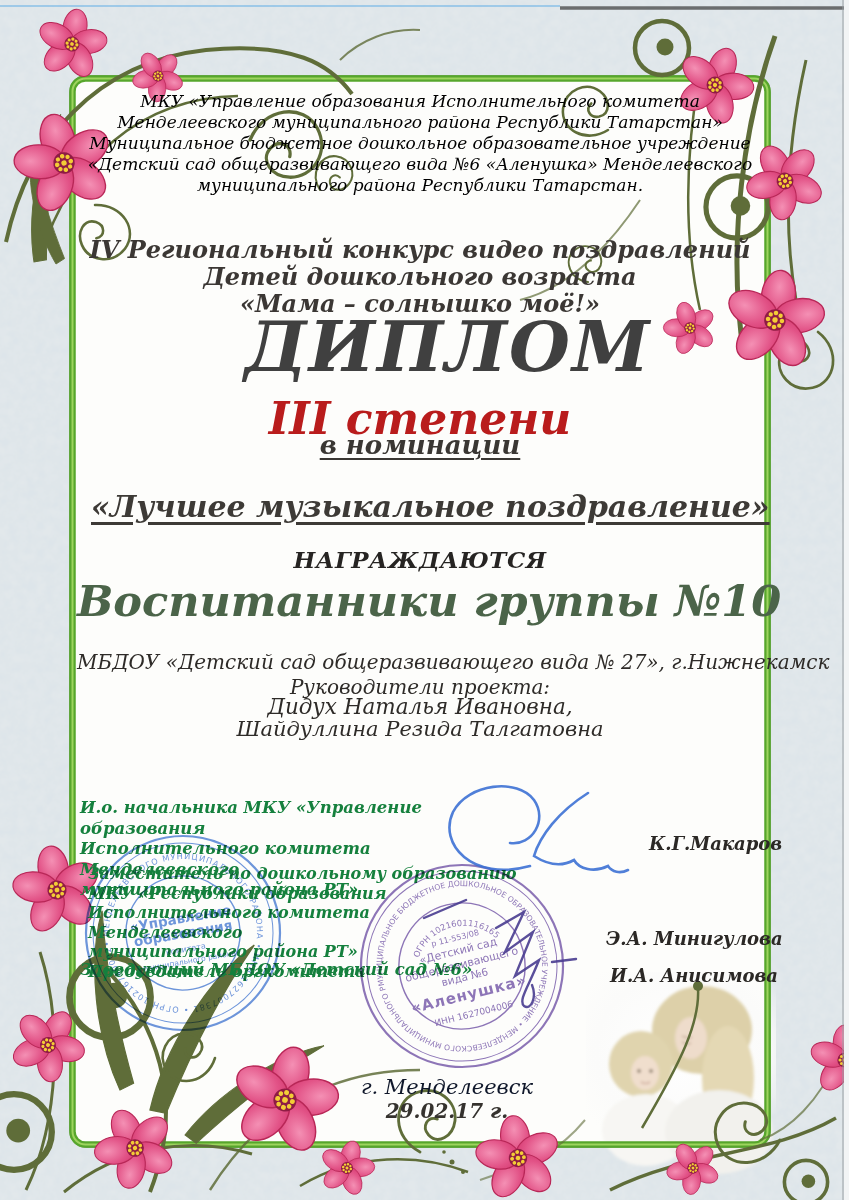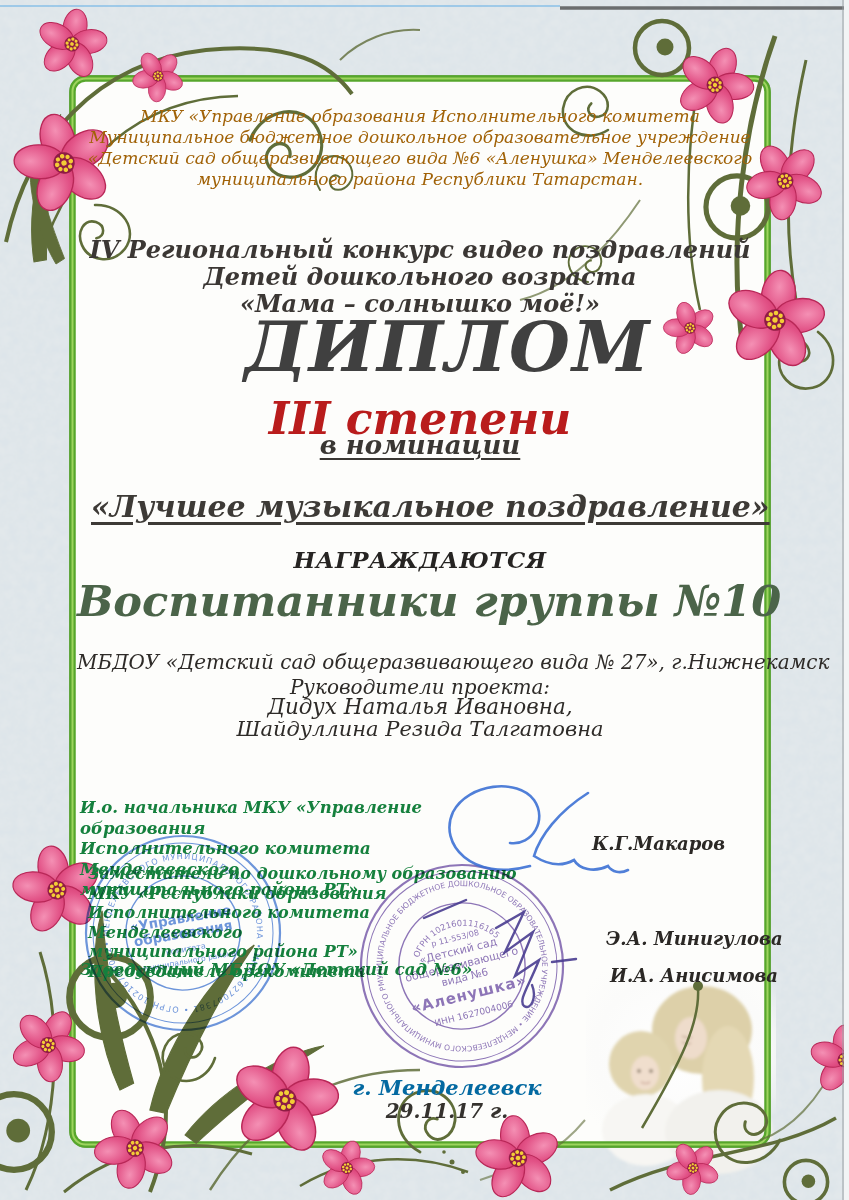--- a/index.html
+++ b/index.html
@@ -3,39 +3,39 @@
 <meta charset="utf-8">
 <style>
   * { margin:0; padding:0; box-sizing:border-box; }
   html,body { width:849px; height:1200px; }
   body { position:relative; overflow:hidden; background:#e7ebee; font-family:"DejaVu Serif", serif; }
   svg.layer { position:absolute; left:0; top:0; }
   #stamp-layer { mix-blend-mode:multiply; }
   .t { position:absolute; font-style:italic; color:#2e2b28; white-space:nowrap; z-index:2; }
   .c { left:77px; width:686px; text-align:center; }
   .fc { left:104px; width:686px; text-align:center; }
-  .letterhead { top:106px; font-size:17px; line-height:21px; color:#a16207; }
+  .letterhead { top:91px; font-size:17px; line-height:21px; color:#000000; }
   .contest { top:236px; font-size:24px; line-height:27px; font-weight:bold; color:#3b3734; }
   .diplom { top:312px; font-size:70px; line-height:1; font-weight:bold; color:#404040; letter-spacing:2px;margin-left:28px; }
   .degree { top:397px; font-size:44px; line-height:1; font-weight:bold; color:#b91c1c; }
   .nomlabel { top:431px; font-size:26px; line-height:1.1; font-weight:bold; color:#3a3733;
               text-decoration:underline; text-decoration-thickness:2px; text-underline-offset:4px; }
   .nomination { top:490px; font-size:30px; line-height:1.1; font-weight:bold; color:#3d3a36;
               text-decoration:underline; text-decoration-thickness:2.5px; text-underline-offset:5px;padding-left:14px; }
   .awarded { top:547px; font-size:23px; line-height:1.1; font-weight:bold; color:#262422; letter-spacing:0.5px; }
   .recipient { top:578px; font-size:43px; line-height:1.1; font-weight:bold; color:#4b6449; }
   .org { top:650px; font-size:20px; }
   .leadlabel { top:675px; font-size:20px; }
   .leader1 { top:694px; font-size:21.5px; }
   .leader2 { top:717px; font-size:21px; }
   .sig { position:absolute; left:80px; width:430px; text-align:left; font-style:italic; font-weight:bold;
          color:#15803d; z-index:2; font-size:16.5px; line-height:20.5px; }
   .sig2 { top:864px; font-size:16px; line-height:19.5px;margin-left:8px; }
   .nm { position:absolute; font-style:italic; font-weight:bold; font-size:18px; color:#2b2825; z-index:2; white-space:nowrap; }
-  .city { top:1075px; font-size:21px; font-weight:bold; color:#0369a1; }
+  .city { top:1075px; font-size:21px; font-weight:normal; color:#0f172a; }
   .date { top:1099px; font-size:20px; font-weight:bold; color:#35322e; }
 </style>
 </head>
 <body>
 
 <svg class="layer" width="849" height="1200" style="z-index:0">
   <defs>
     <filter id="paperNoise" x="0" y="0" width="100%" height="100%">
       <feTurbulence type="fractalNoise" baseFrequency="0.11" numOctaves="3" seed="7" result="n"></feTurbulence>
       <feColorMatrix in="n" type="matrix" values="0 0 0 0 0.72  0 0 0 0 0.78  0 0 0 0 0.82  0.9 0.9 0.9 0 -0.9"></feColorMatrix>
@@ -185,20 +185,21 @@
   <g>
     <line x1="0" y1="6" x2="560" y2="6" stroke="#8fc3e8" stroke-width="2" opacity="0.8"></line>
     <line x1="560" y1="8" x2="849" y2="8" stroke="#3a3a3a" stroke-width="3.5" opacity="0.7"></line>
     <line x1="843" y1="0" x2="843" y2="1200" stroke="#9aa0a4" stroke-width="2" opacity="0.5"></line>
     <rect x="844" y="0" width="5" height="1200" fill="#f2f4f5"></rect>
   </g>
 </svg>
 
 <div class="t c letterhead">
   <div>МКУ «Управление образования Исполнительного комитета</div>
+  <div>Менделеевского муниципального района Республики Татарстан»</div>
   <div>Муниципальное бюджетное дошкольное образовательное учреждение</div>
   <div>«Детский сад общеразвивающего вида №6 «Аленушка» Менделеевского</div>
   <div>муниципального района Республики Татарстан.</div>
 </div>
 
 <div class="t c contest">
   <div>IV Региональный конкурс видео поздравлений</div>
   <div>Детей дошкольного возраста</div>
   <div>«Мама – солнышко моё!»</div>
 </div>
@@ -223,26 +224,26 @@
   <div>Заместитель по дошкольному образованию</div>
   <div>МКУ «Республики образования</div>
   <div>Исполнительного комитета Менделеевского</div>
   <div>муниципального района РТ»</div>
   <div>Председатель оргкомитета</div>
 </div>
 <div class="sig" style="top:960px">
   <div>Заведующий  МБДОУ «Детский сад №6»</div>
 </div>
 
-<div class="nm" style="left:592px;top:833px">К.Г.Макаров</div>
+<div class="nm" style="left:649px;top:833px">К.Г.Макаров</div>
 <div class="nm" style="left:606px;top:928px">Э.А. Минигулова</div>
 <div class="nm" style="left:610px;top:965px">И.А. Анисимова</div>
 
 <div class="t fc city">г. Менделеевск</div>
-<div class="t fc date">29.11.17 г.</div>
+<div class="t fc date">29.02.17 г.</div>
 
 <svg class="layer" id="stamp-layer" width="849" height="1200" style="z-index:3;pointer-events:none">
   <defs>
     <path id="ringB" d="M -74,0 A 74,74 0 1 1 74,0 A 74,74 0 1 1 -74,0"></path>
     <path id="ringP" d="M -80,0 A 80,80 0 1 1 80,0 A 80,80 0 1 1 -80,0"></path>
     <path id="arcP" d="M -48,8 A 48,48 0 0 1 48,8"></path>
   </defs>
 
   <g transform="translate(183,933) rotate(-10)" opacity="0.8" fill="#4a7cd6" stroke="#4a7cd6" style="font-family:'DejaVu Sans',sans-serif">
     <circle r="97" fill="none" stroke-width="2.2"></circle>

